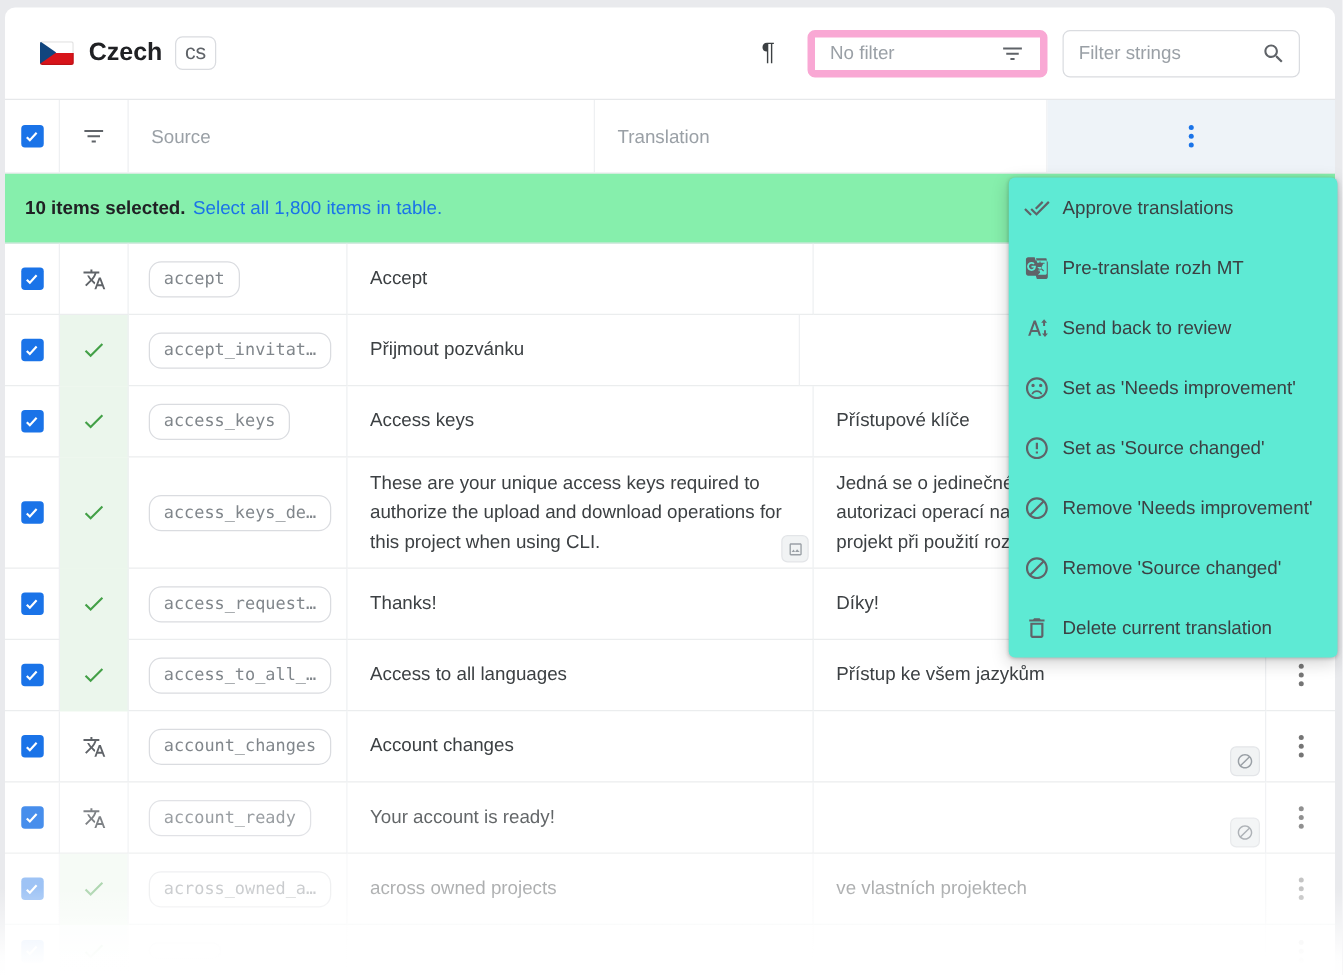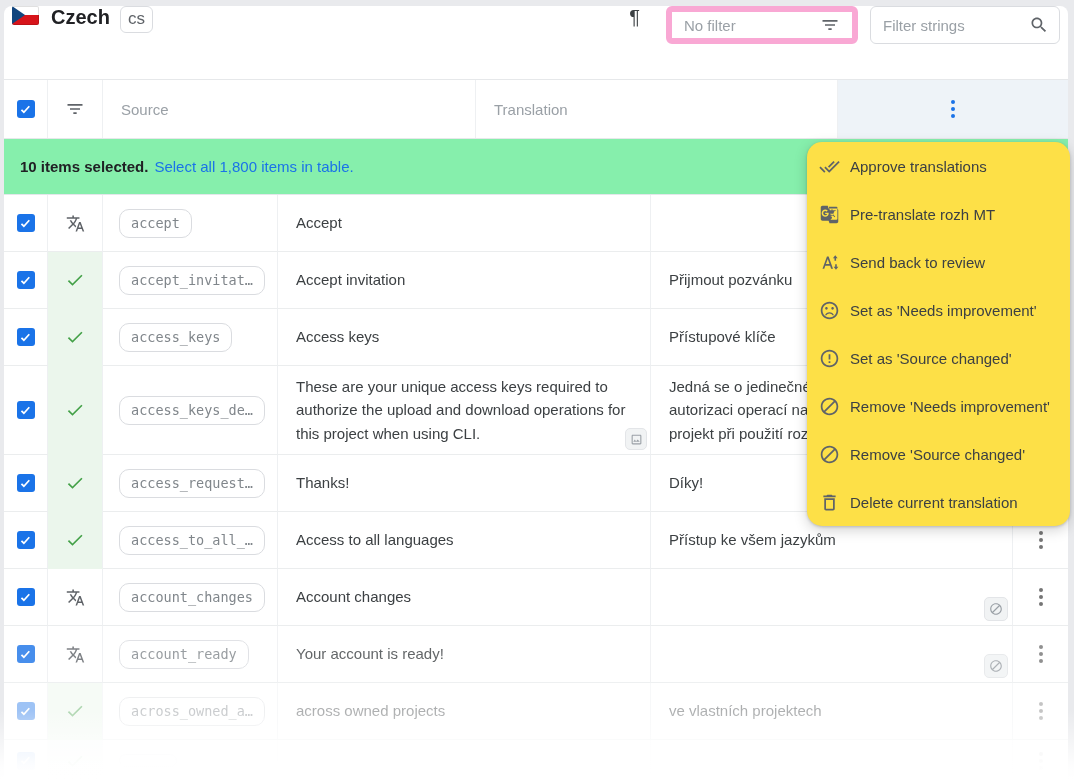--- a/index.html
+++ b/index.html
@@ -2,21 +2,21 @@
 <html><head>
 <meta charset="utf-8">
 <style>
   * { box-sizing: border-box; margin: 0; padding: 0; }
   html,body { width: 1074px; height: 780px; overflow: hidden; }
   body { background: #e9eaed; font-family: "Liberation Sans", sans-serif; color: #3c4043; position: relative; }
 
   .card { margin: 6px 6px 0 4px; width: 1064px; height: 774px; background: #fff; border-radius: 8px 8px 0 0; overflow: hidden; position: relative; }
 
   
-  .topbar { height: 73px; display: flex; align-items: flex-start; padding: 0 8px; }
+  .topbar { height: 73px; display: flex; align-items: center; padding: 0 28px; }
   .flag { position: relative; width: 27px; height: 19px; border-radius: 2px; overflow: hidden; background: linear-gradient(#fff 50%, #d7141a 50%); box-shadow: inset 0 0 0 1px rgba(0,0,0,.12); flex: 0 0 auto; }
   .flag::before { content:''; position: absolute; left: 0; top: 0; border-left: 13px solid #11457e; border-top: 9.5px solid transparent; border-bottom: 9.5px solid transparent; height: 0; }
   .lang-title { font-size: 20px; font-weight: 700; color: #202124; margin-left: 12px; }
   .lang-code { margin-left: 10px; border: 1px solid #dadce0; border-radius: 6px; padding: 2px 7px 3px; font-size: 17px; color: #5f6368; background: #fff; }
   .top-spacer { flex: 1; }
   .pilcrow { font-size: 20px; color: #3c4043; margin-right: 26px; cursor: pointer; }
   .filter-select { width: 192px; height: 38px; border: 6px solid #f9a8d4; border-radius: 6px; display: flex; align-items: center; justify-content: space-between; padding: 0 12px; margin-right: 12px; cursor: pointer; background:#fff; }
   .filter-select .val { color: #9aa0a6; font-size: 15px; }
   .search-box { width: 190px; height: 38px; border: 1px solid #dadce0; border-radius: 6px; display: flex; align-items: center; padding: 0 10px 0 12px; background:#fff; }
   .search-box input { border: none; outline: none; flex: 1; font-size: 15px; color: #3c4043; font-family: "Liberation Sans", sans-serif; min-width: 0; background: transparent; }
@@ -60,21 +60,21 @@
 
   .mini-badge { position: absolute; display: flex; align-items: center; justify-content: center; background: #f1f3f4; border: 1px solid #e3e5e8; border-radius: 5px; }
   .badge-hidden { width: 24px; height: 24px; right: 4px; bottom: 4px; }
   .badge-img { width: 22px; height: 22px; right: 3px; bottom: 4px; }
 
   .kebab { display: flex; flex-direction: column; align-items: center; gap: 3px; padding: 6px; cursor: pointer; }
   .kebab i { width: 4px; height: 4px; border-radius: 50%; background: #757575; display: block; }
   .kebab.blue i { background: #1a73e8; }
 
   
-  .menu { position: absolute; left: 807px; top: 142px; width: 263px; background: #fde047; border-radius: 15px; box-shadow: 0 1px 3px rgba(0,0,0,.18), 0 4px 14px rgba(0,0,0,.18); z-index: 30; }
+  .menu { position: absolute; left: 807px; top: 142px; width: 263px; background: #5eead4; border-radius: 5px; box-shadow: 0 1px 3px rgba(0,0,0,.18), 0 4px 14px rgba(0,0,0,.18); z-index: 30; }
   .menu-item { height: 48px; display: flex; align-items: center; padding: 0 12px; gap: 10px; cursor: pointer; }
   .menu-item svg { width: 21px; height: 21px; flex: 0 0 auto; }
   .menu-item .mlabel { font-size: 15px; color: #3c4043; white-space: nowrap; }
 
   .bottom-fade { position: absolute; left: 0; right: 0; bottom: 0; height: 70px; background: linear-gradient(to bottom, rgba(255,255,255,0), rgba(255,255,255,.92) 80%, #fff); pointer-events: none; z-index: 10; }
 </style>
 </head>
 <body>
 
 <svg width="0" height="0" style="position:absolute">
@@ -198,23 +198,20 @@
         </div>
       </div>
     <div class="cell c-status ok">
         <svg width="20" height="20" viewBox="0 0 24 24" fill="#43a047">
           <use href="#p-check"></use>
         </svg>
       </div>
     <div class="cell c-key">
         <span class="keybadge">accept_invitat…</span>
       </div>
-    <div class="cell c-source">
-        <span class="srctext">Accept invitation</span>
-      </div>
     <div class="cell c-trans">
         <span class="transtext">Přijmout pozvánku</span>
       </div>
     <div class="cell c-actions">
         <div class="kebab">
           <i></i>
           <i></i>
           <i></i>
         </div>
       </div>

